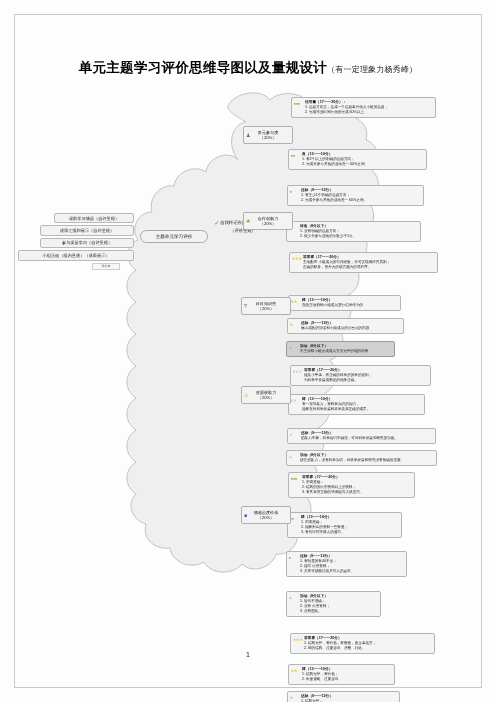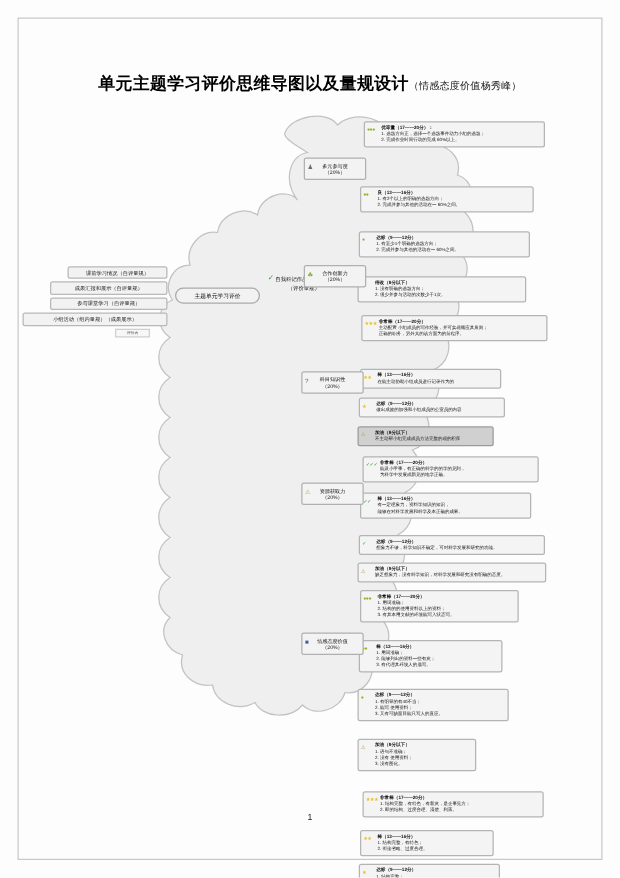--- a/index.html
+++ b/index.html
@@ -165,21 +165,21 @@
     color:#222;
   }
 </style>
 </head>
 <body>
 
 <div class="page">
   <div class="page-border"></div>
 
   <div class="title-wrap">
-    <span class="title-main">单元主题学习评价思维导图以及量规设计</span><span class="title-sub">（情感态度价值</span><span class="title-sub gap"></span><span class="title-sub">杨秀峰）</span>
+    <span class="title-main">单元主题学习评价思维导图以及量规设计</span><span class="title-sub">（有一定理象力</span><span class="title-sub gap"></span><span class="title-sub">杨秀峰）</span>
   </div>
 
   <div class="map">
     <svg class="cloud-svg" width="460" height="500">
       <path d="M210,18
                C216,4 244,0 252,12
                C262,2 286,4 290,16
                C304,8 324,16 324,28
                C340,26 352,38 348,52
                C360,56 364,72 354,82

